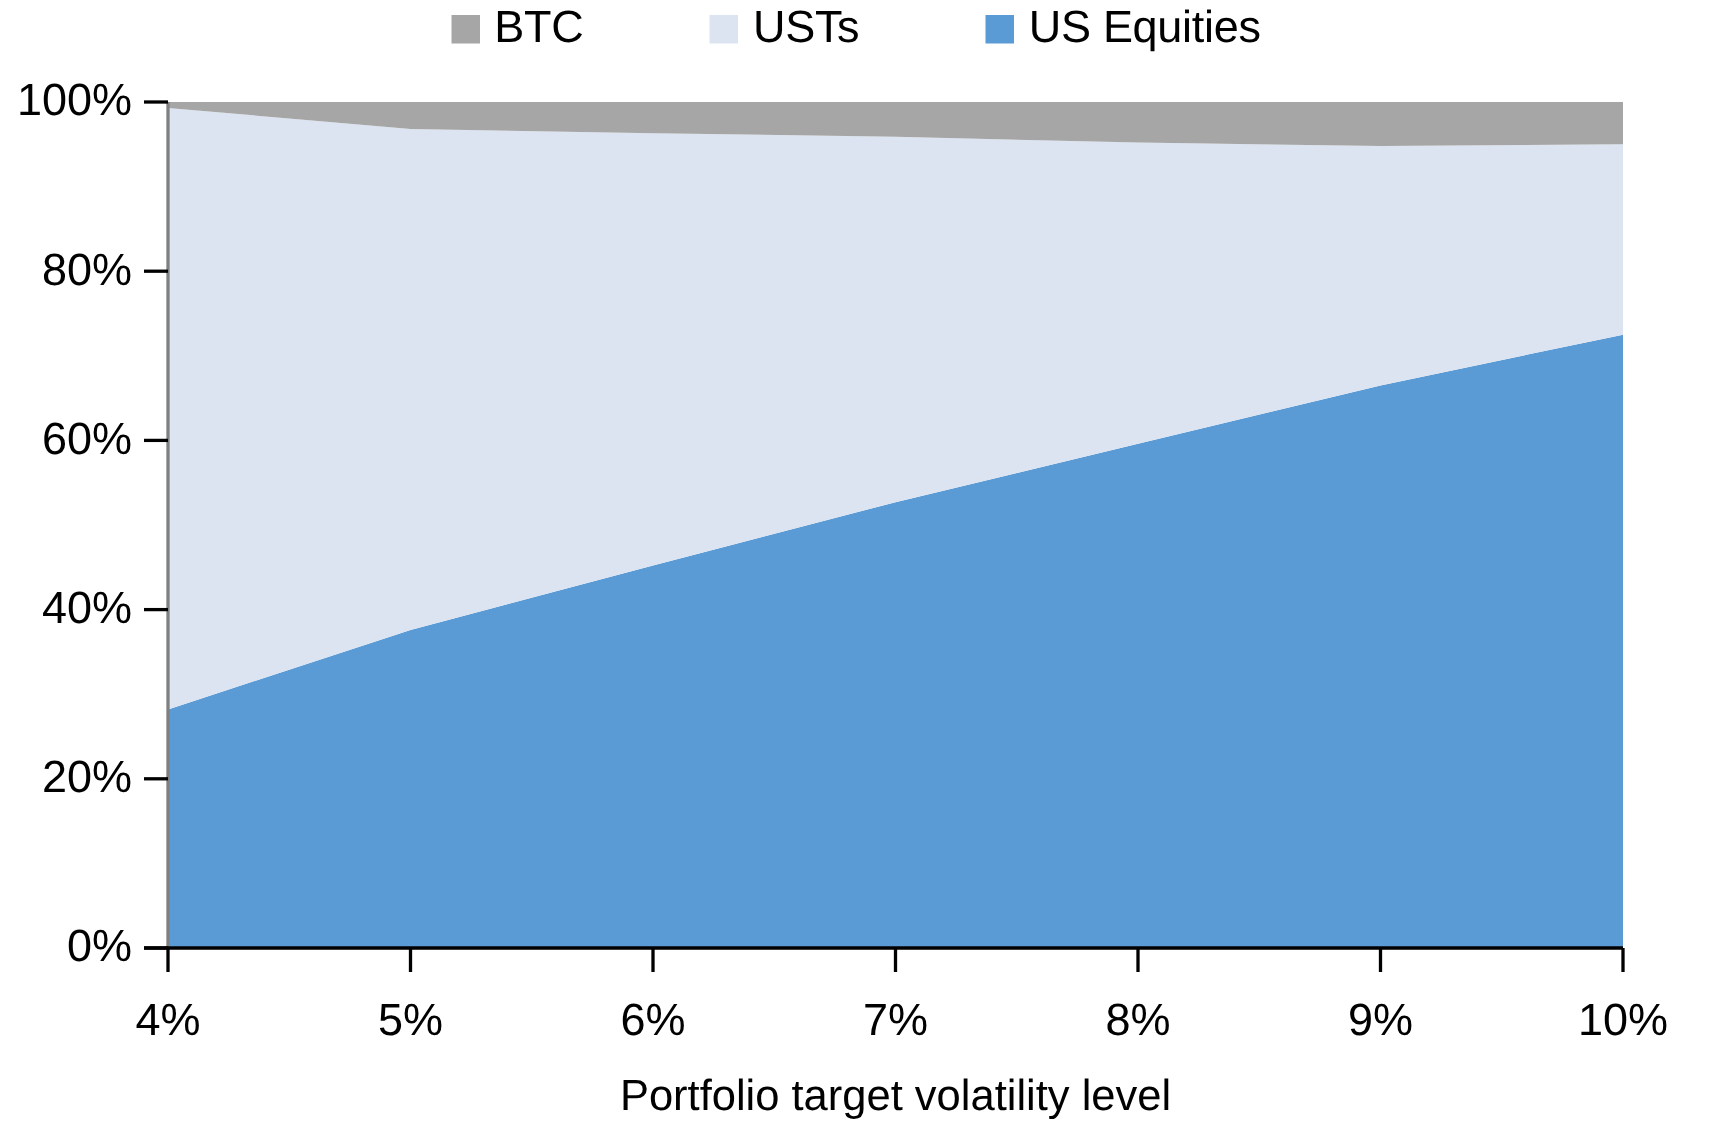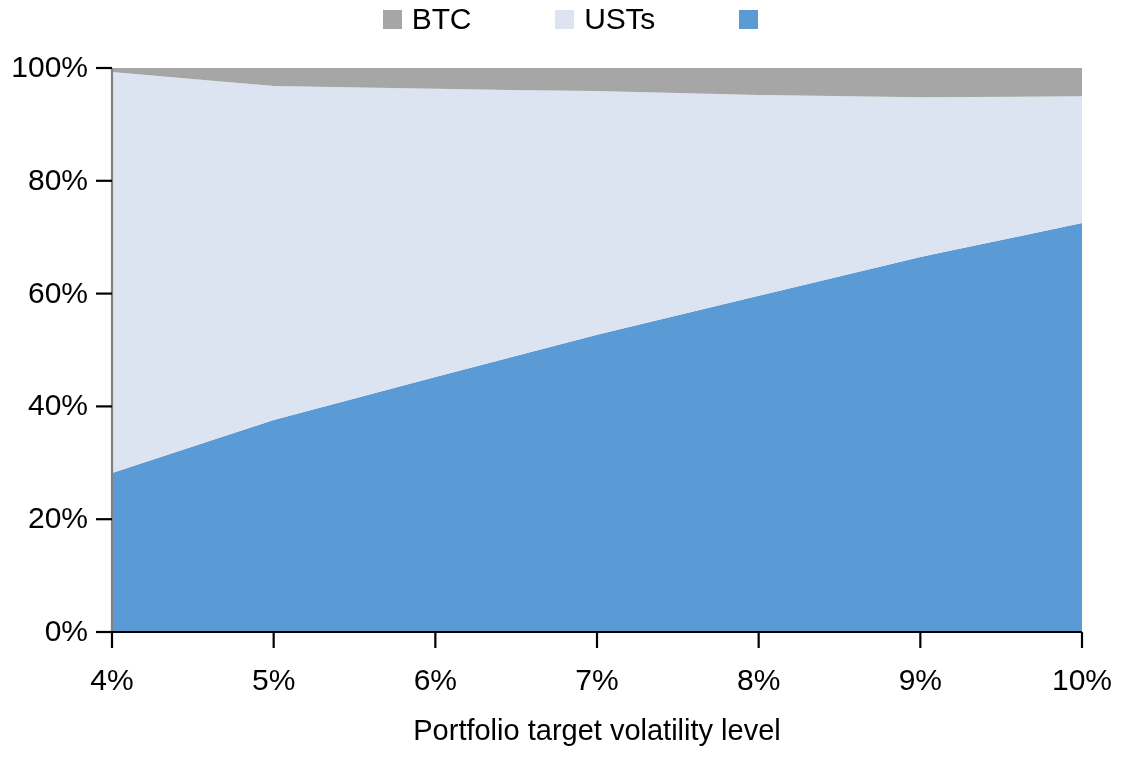--- a/index.html
+++ b/index.html
@@ -106,20 +106,21 @@
     <div class="legend-item">
       <span class="legend-swatch" style="background: rgb(166, 166, 166);"></span>
       <span class="legend-label">BTC</span>
     </div>
     <div class="legend-item">
       <span class="legend-swatch" style="background: rgb(220, 228, 242);"></span>
       <span class="legend-label">USTs</span>
     </div>
     <div class="legend-item">
       <span class="legend-swatch" style="background: rgb(91, 155, 213);"></span>
+      <span class="legend-label">US Equities</span>
     </div>
   </div>
 
   <div class="plot-wrap">
     <svg class="chart" viewBox="0 0 1141 763" preserveAspectRatio="none">
 
       <g>
         <path id="area-usequities" d="M 112 472.952 L 273.66666666666663 419.93600000000004 L 435.3333333333333 377.072 L 597 334.772 L 758.6666666666666 295.856 L 920.3333333333334 256.94 L 1082 223.10000000000002 L 1082 632 L 920.3333333333334 632 L 758.6666666666666 632 L 597 632 L 435.3333333333333 632 L 273.66666666666663 632 L 112 632 Z" fill="#5B9BD5"></path>
         <path id="area-usts" d="M 112 71.94799999999998 L 273.66666666666663 86.048 L 435.3333333333333 88.86800000000005 L 597 91.12399999999991 L 758.6666666666666 95.072 L 920.3333333333334 97.32799999999997 L 1082 96.20000000000005 L 1082 223.10000000000002 L 920.3333333333334 256.94 L 758.6666666666666 295.856 L 597 334.772 L 435.3333333333333 377.072 L 273.66666666666663 419.93600000000004 L 112 472.952 Z" fill="#DCE4F2"></path>
         <path id="area-btc" d="M 112 68 L 273.66666666666663 68 L 435.3333333333333 68 L 597 68 L 758.6666666666666 68 L 920.3333333333334 68 L 1082 68 L 1082 96.20000000000005 L 920.3333333333334 97.32799999999997 L 758.6666666666666 95.072 L 597 91.12399999999991 L 435.3333333333333 88.86800000000005 L 273.66666666666663 86.048 L 112 71.94799999999998 Z" fill="#A6A6A6"></path>

